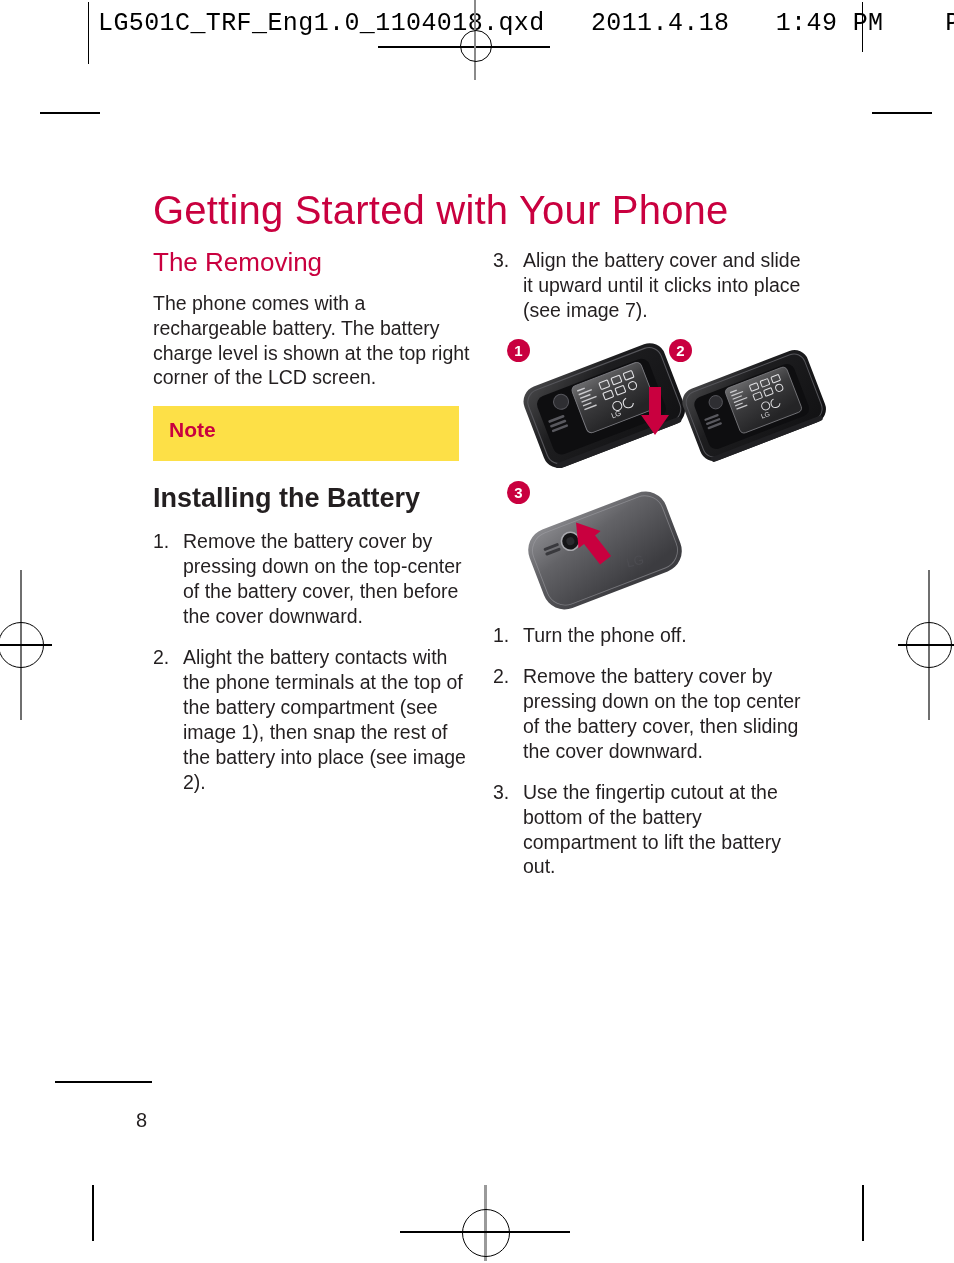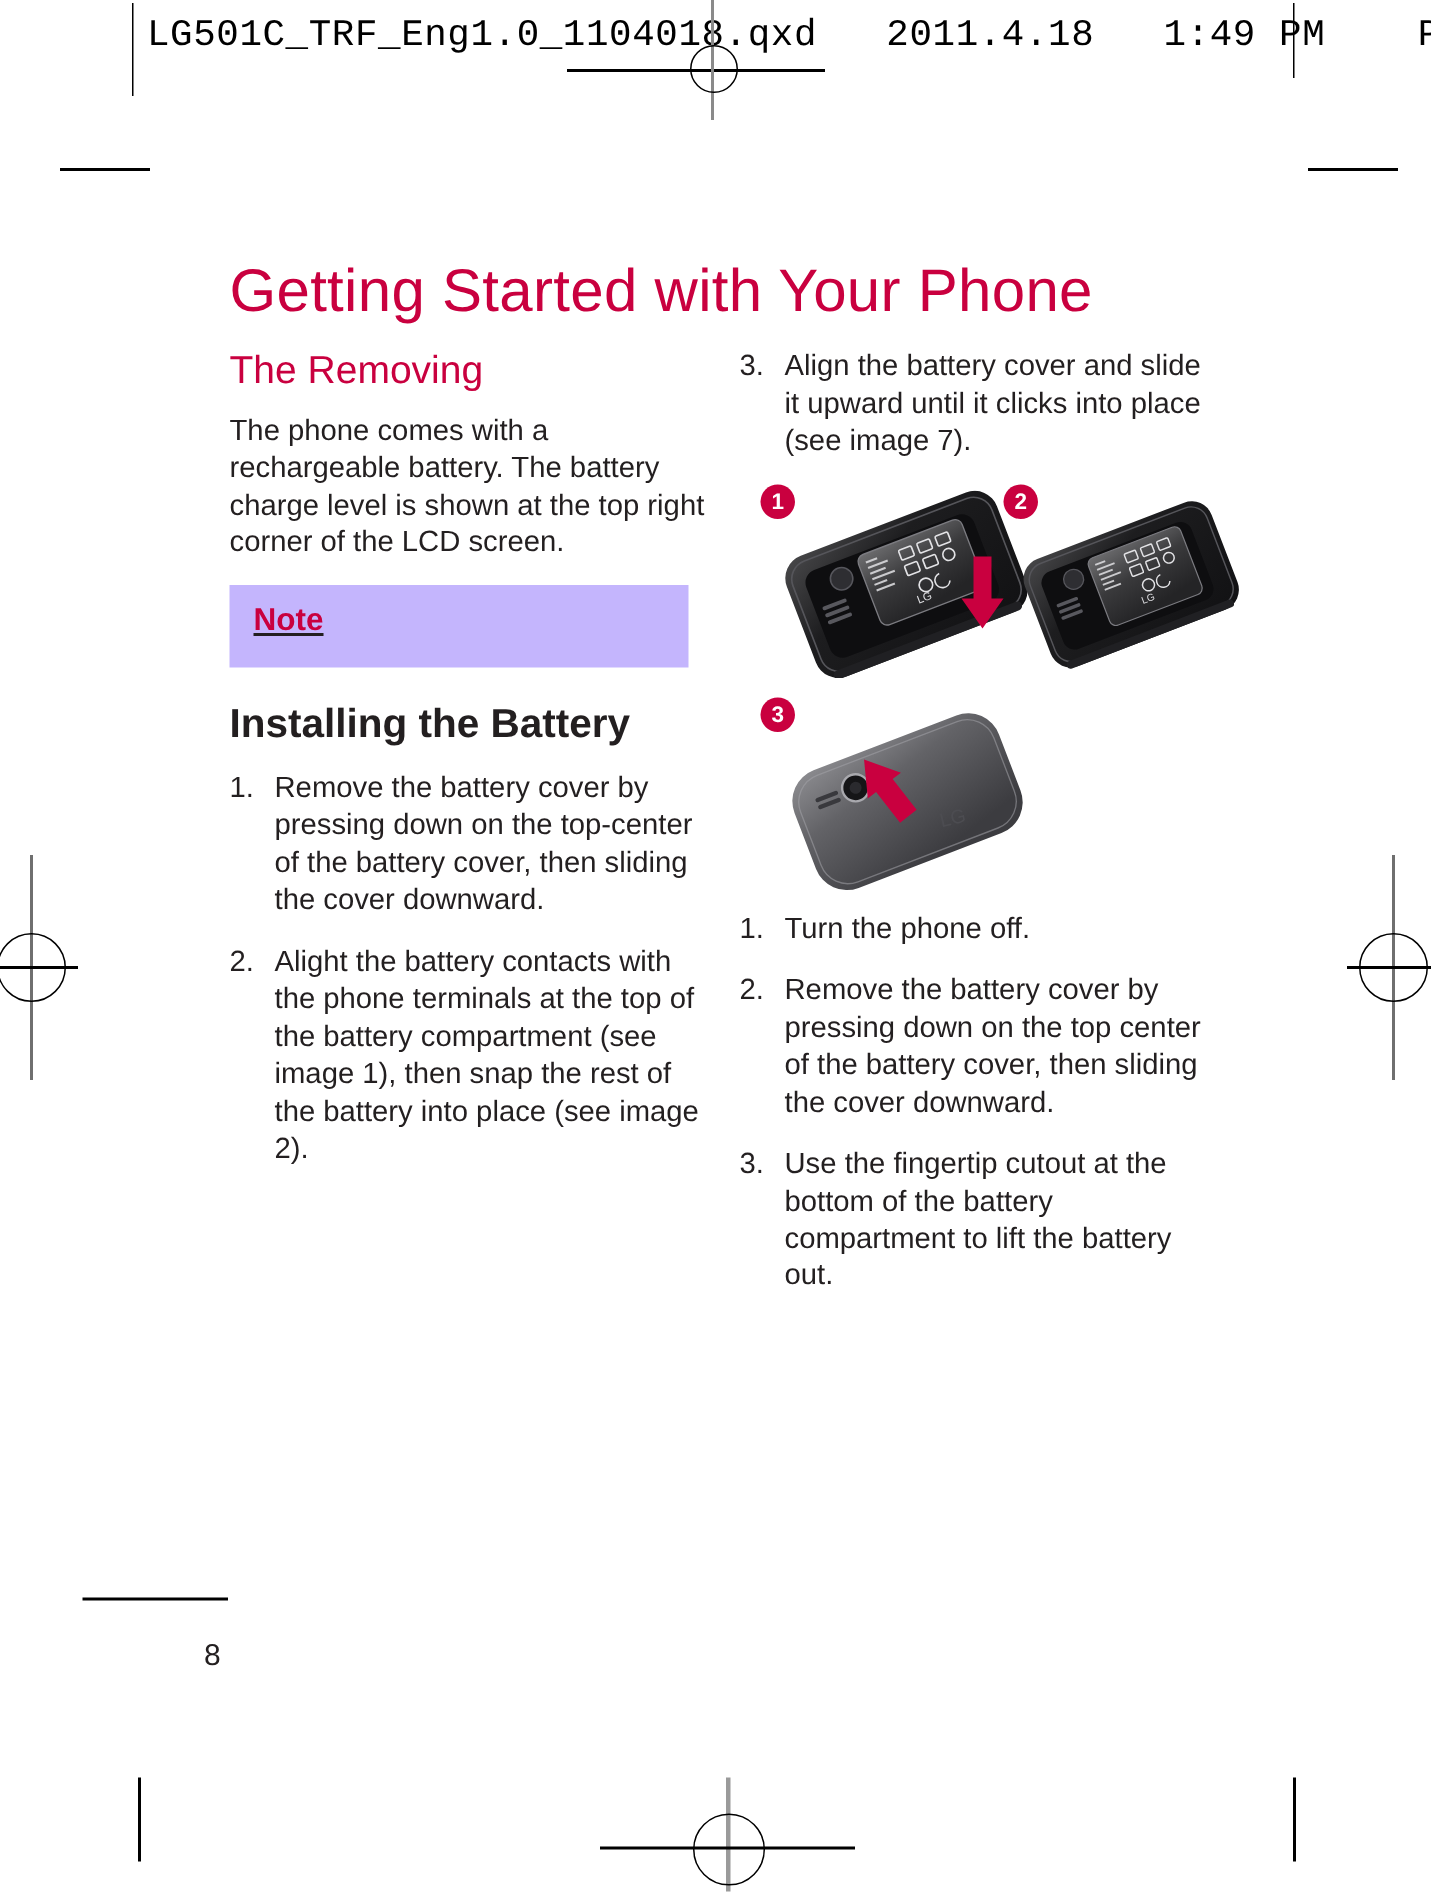--- a/index.html
+++ b/index.html
@@ -104,21 +104,21 @@
     position: absolute; left: 0; top: 46px; width: 170px; height: 1.5px; background: #000;
   }
   .reg-bottom .c {
     position: absolute; left: 62px; top: 24px;
     width: 46px; height: 46px; border: 1.6px solid #000; border-radius: 50%;
   }
 
   
   .page {
     position: absolute;
-    left: 0; top: 0;
+    left: 0; top: 16px;
     width: 954px; height: 906px;
   }
 
   .page-title {
     position: absolute;
     left: 153px; top: 145px;
     width: 700px;
     font-size: 40px;
     font-weight: 400;
     color: #c9003f;
@@ -148,26 +148,25 @@
   }
   h3.sub {
     margin: 0 0 14px 0;
     font-size: 27px;
     font-weight: bold;
     color: #231f20;
   }
 
   
   .note-box {
-    background: #c4b5fd;
+    background: #fde047;
     padding: 11px 14px 16px 16px;
     margin: 4px 0 20px 0;
     width: 276px;
     box-sizing: content-box;
-    text-decoration: underline;
   }
   .note-title {
     color: #c9003f;
     font-weight: bold;
     font-size: 21px;
     margin: 0 0 2px 0;
     line-height: 1.2;
   }
   .note-text {
     margin: 0;
@@ -278,21 +277,21 @@
 
     <p class="body">The phone comes with a rechargeable battery. The battery charge level is shown at the top right corner of the LCD screen.</p>
 
     <div class="note-box">
       <div class="note-title">Note</div>
     </div>
 
     <h3 class="sub">Installing the Battery</h3>
 
     <ol class="steps">
-      <li>Remove the battery cover by pressing down on the top-center of the battery cover, then sliding the cover downward.</li>
+      <li>Remove the battery cover by pressing down on the top-center of the battery cover, then before the cover downward.</li>
       <li>Alight the battery contacts with the phone terminals at the top of the battery compartment (see image 1), then snap the rest of the battery into place (see image 2).</li>
     </ol>
 
   </div>
 
   <div class="col col-right">
 
     <div style="position:relative; padding-left:30px; margin-bottom:10px;">
       <span style="position:absolute; left:0; top:0;">3.</span>
       <span>Align the battery cover and slide it upward until it clicks into place (see image 7).</span>

